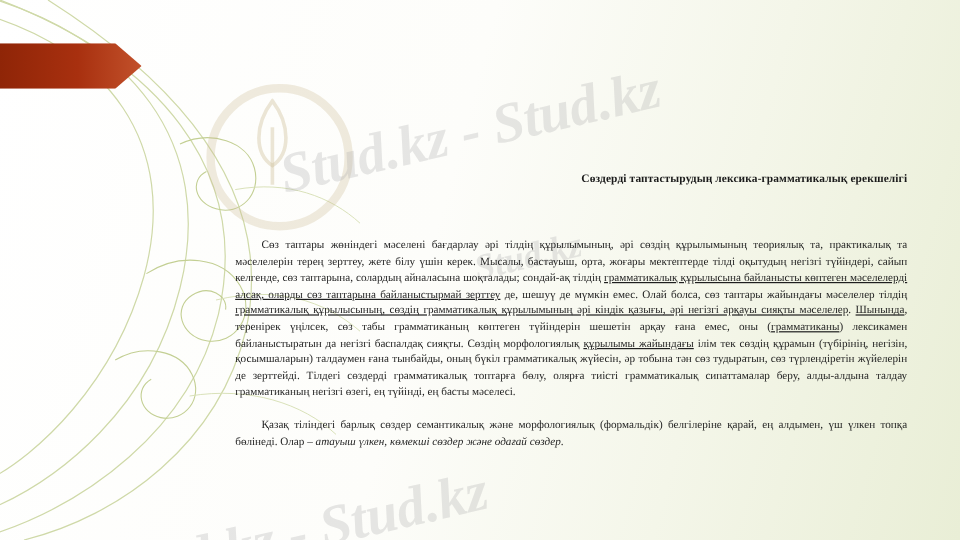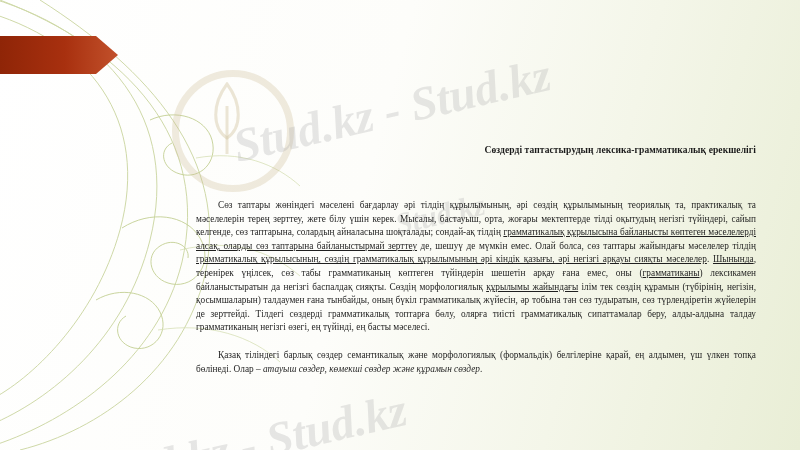--- a/index.html
+++ b/index.html
@@ -180,16 +180,16 @@
     </svg>
   </div>
 
   <div class="wm wm-1">Stud.kz - Stud.kz</div>
   <div class="wm wm-2">Stud.kz</div>
   <div class="wm wm-3">Stud.kz - Stud.kz</div>
 
   <div class="content">
     <h2 class="subtitle">Сөздерді таптастырудың лексика-грамматикалық ерекшелігі</h2>
     <p class="body first"><span>Сөз таптары жөніндегі мәселені бағдарлау әрі тілдің құрылымының, әрі сөздің құрылымының теориялық та, практикалық та мәселелерін терең зерттеу,  жете білу үшін керек. Мысалы, бастауыш,  орта, жоғары мектептерде тілді оқытудың негізгі түйіндері, сайып келгенде, сөз таптарына, солардың айналасына шоқталады; сондай-ақ тілдің </span><span class="u">грамматикалық құрылысына байланысты көптеген мәселелерді алсақ, оларды сөз таптарына байланыстырмай зерттеу</span><span> де, шешуү де мүмкін емес. Олай болса, сөз таптары жайындағы мәселелер тілдің </span><span class="u">грамматикалық құрылысының, сөздің грамматикалық құрылымының әрі кіндік қазығы, әрі негізгі  арқауы сияқты мәселелер</span><span>. </span><span class="u">Шынында</span><span>, теренірек үңілсек, сөз табы грамматиканың көптеген түйіндерін шешетін арқау ғана емес, оны  (</span><span class="u">грамматиканы</span><span>) лексикамен байланыстыратын да негізгі баспалдақ сияқты.   Сөздің морфологиялық </span><span class="u">құрылымы жайындағы</span><span> ілім тек сөздің  құрамын (түбірінің, негізін, қосымшаларын) талдаумен ғана тынбайды, оның бүкіл грамматикалық жүйесін, әр тобына тән сөз тудыратын, сөз түрлендіретін жүйелерін де зерттейді. Тілдегі сөздерді грамматикалық топтарға бөлу, олярға тиісті грамматикалық сипаттамалар беру, алды-алдына талдау грамматиканың негізгі өзегі, ең түйінді, ең басты мәселесі.</span></p>
-    <p class="body second"><span>Қазақ тіліндегі барлық сөздер семантикалық және морфологиялық (формальдік) белгілеріне қарай, ең алдымен, үш үлкен топқа бөлінеді. Олар </span><span class="it">– атауыш сөздер, көмекші сөздер және құрамын сөздер</span><span>.</span></p>
+    <p class="body second"><span>Қазақ тіліндегі барлық сөздер семантикалық және морфологиялық (формальдік) белгілеріне қарай, ең алдымен, үш үлкен топқа бөлінеді. Олар </span><span class="it">– атауыш үлкен, көмекші сөздер және одағай сөздер</span><span>.</span></p>
   </div>
 
 </div>
 
 </body></html>

